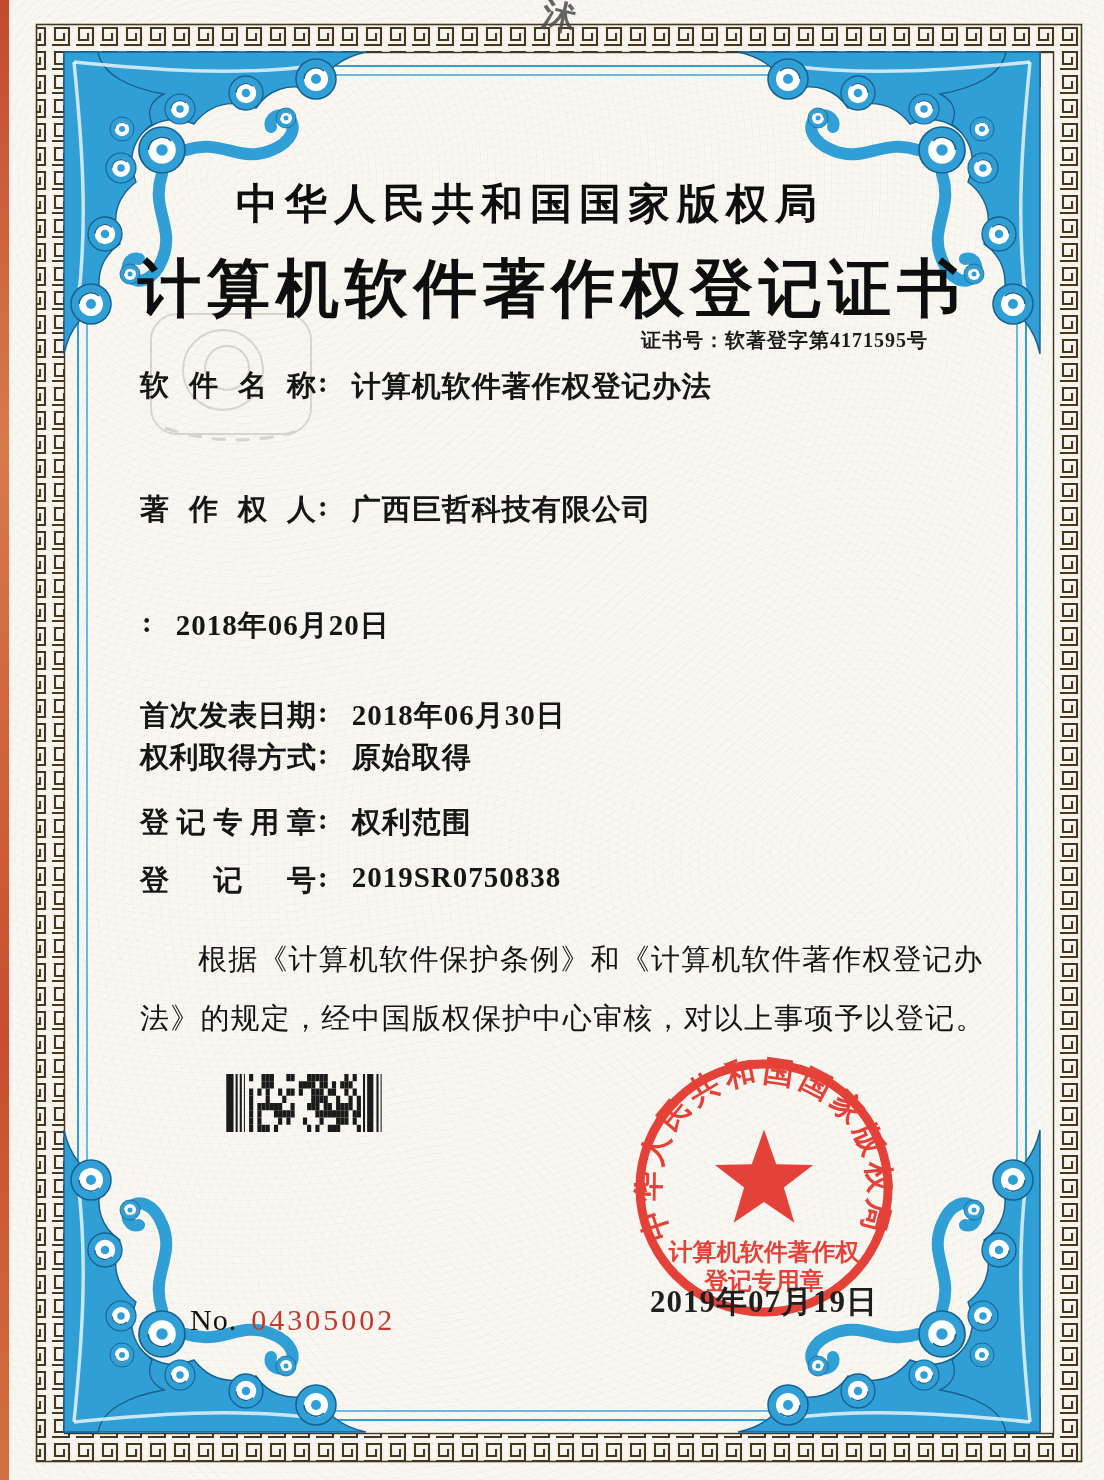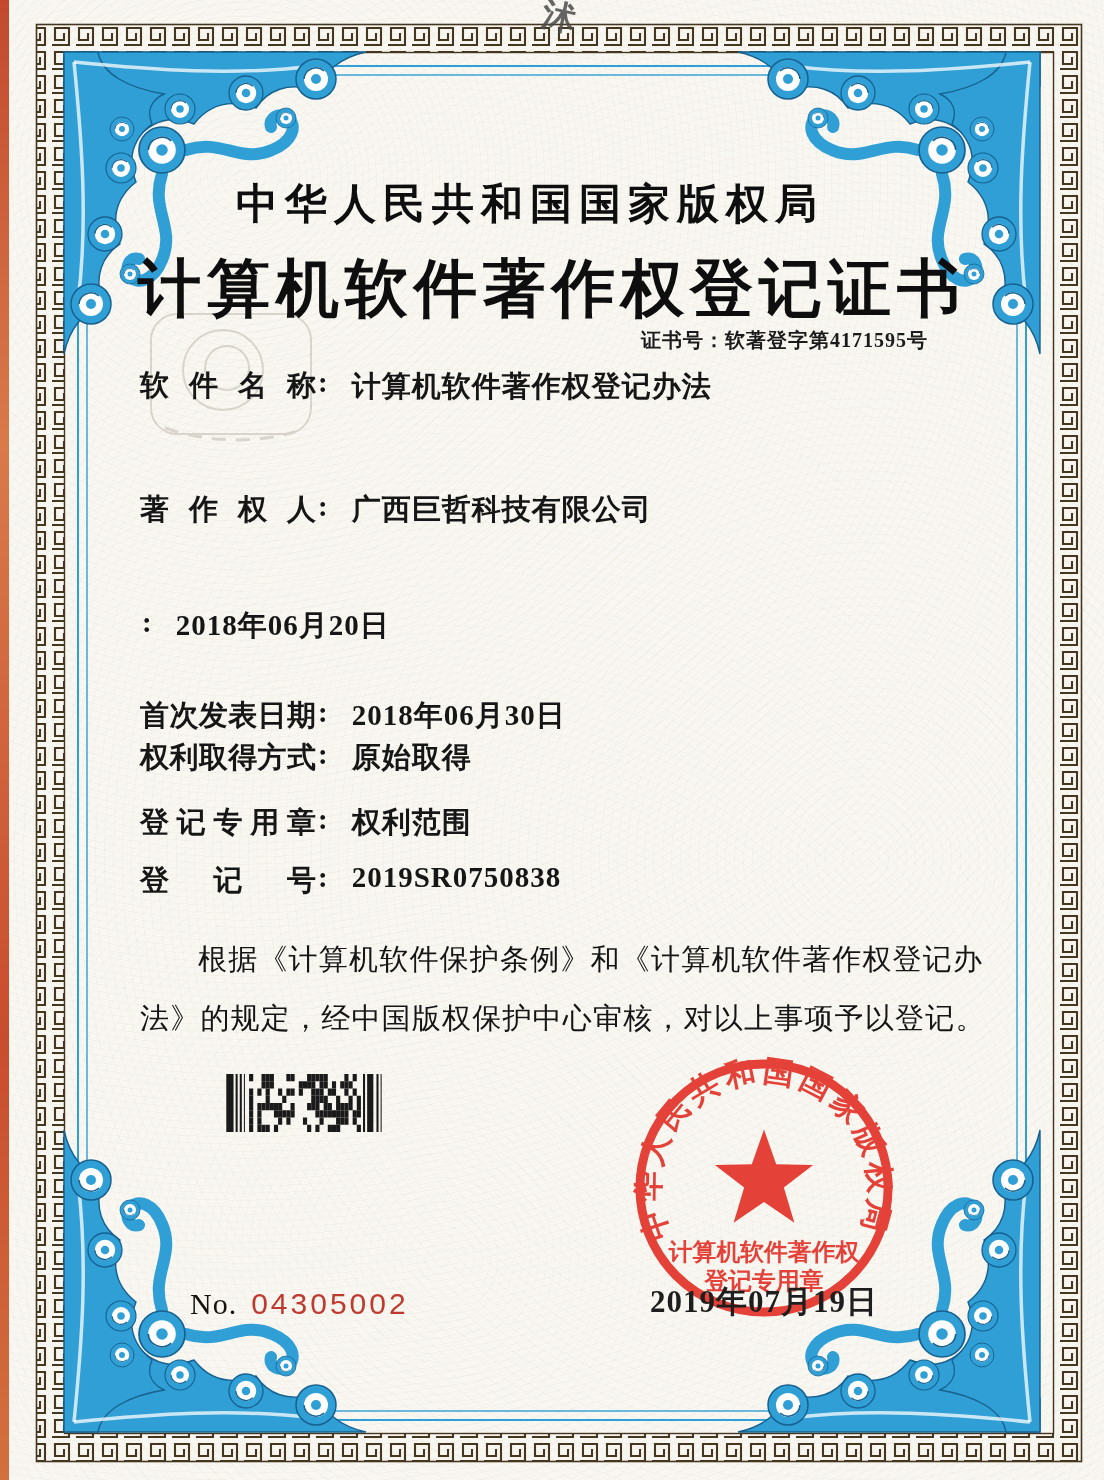--- a/index.html
+++ b/index.html
@@ -33,21 +33,21 @@
   .paragraph{position:absolute;left:140px;top:930px;width:850px;
     font-size:29px;line-height:59px;text-indent:58px;letter-spacing:1.2px;color:#151515;}
   .barcode{position:absolute;left:213px;top:1074px;width:184px;height:58px;}
   .seal{position:absolute;left:630px;top:1054px;width:268px;height:268px;}
   .seal text{font-family:"Liberation Serif","DejaVu Serif",serif;font-weight:700;}
   .seal-date{position:absolute;left:626px;top:1281px;width:276px;text-align:center;
     font-size:31px;font-weight:700;letter-spacing:1px;color:#1e1e1e;}
   .serial{position:absolute;left:190px;top:1287px;display:flex;gap:14px;
     font-size:30px;align-items:baseline;}
   .serial .no-label{color:#17120e;letter-spacing:1px;}
-  .serial .no-value{color:#bf3a2e;letter-spacing:3px;font-family:Liberation Sans, sans-serif;}
+  .serial .no-value{color:#bf3a2e;letter-spacing:3px;font-family:Liberation Serif, serif;margin-top:16px;}
 </style>
 </head>
 <body>
 
 <div class="page">
 
   <div class="edge-strip"></div>
 
   <svg class="ornaments" width="1104" height="1480" viewBox="0 0 1104 1480" aria-hidden="true">
     <defs>

